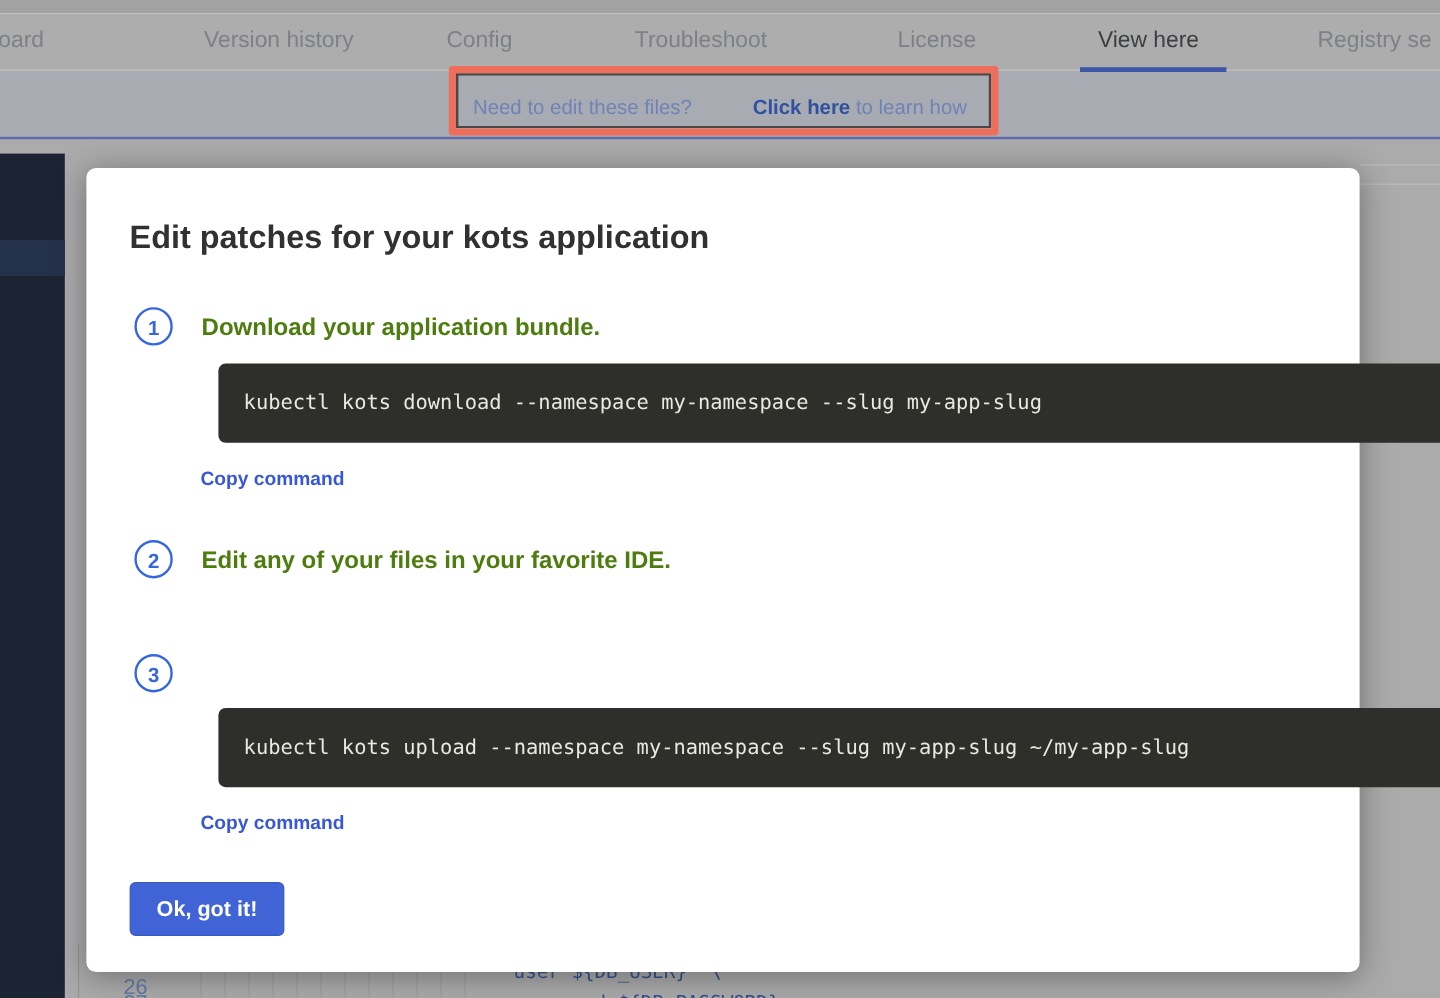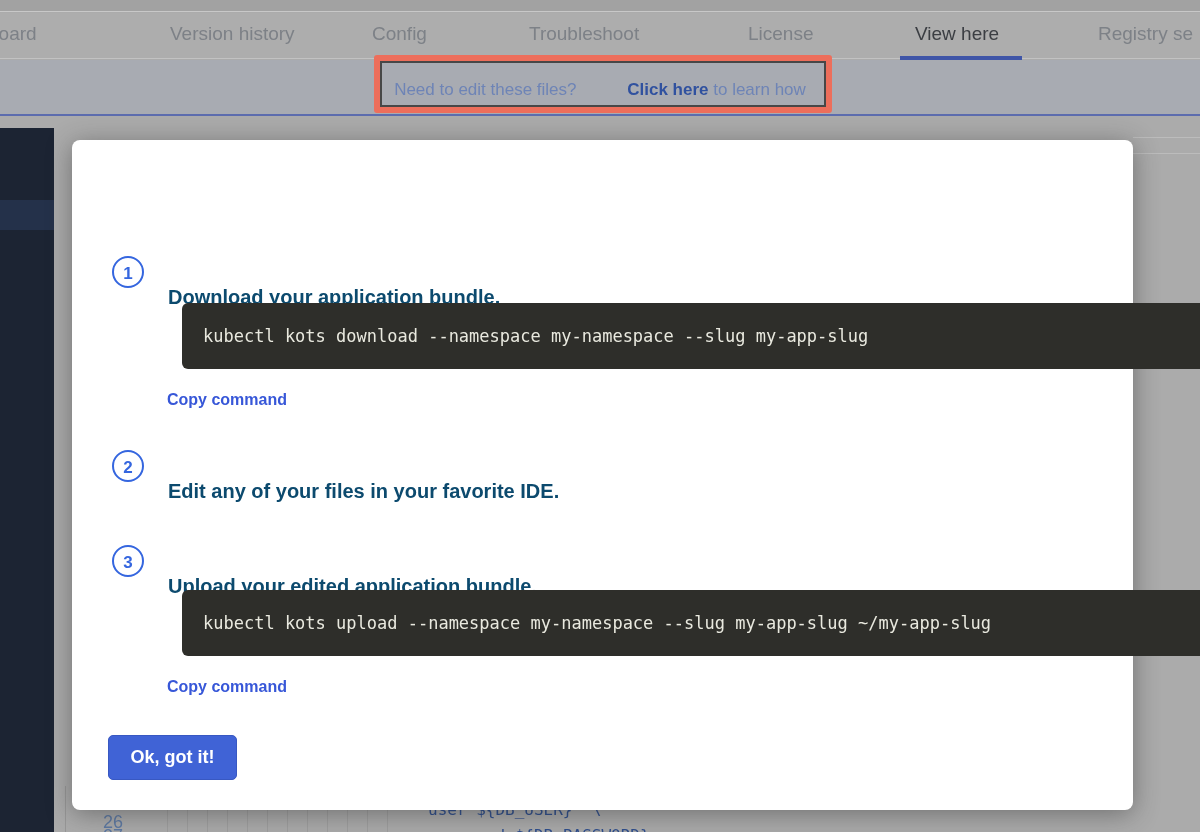--- a/index.html
+++ b/index.html
@@ -37,21 +37,21 @@
   .guide { position:absolute; top:786px; width:1px; height:46px; background:#9e9e9e; z-index:2; }
   .line-number { position:absolute; left:103px; top:800px; width:26px; font-size:18px; color:#5d79a3; z-index:2;margin-top:12px; }
   .line-number2 { position:absolute; left:103px; top:826px; width:26px; font-size:18px; color:#5d79a3; z-index:2; }
   .code-line { position:absolute; left:428px; top:800px; font-family:"DejaVu Sans Mono", monospace; font-size:16px; color:#2e4e8d; white-space:pre; z-index:2; }
   .code-line2 { position:absolute; left:428px; top:826px; font-family:"DejaVu Sans Mono", monospace; font-size:16px; color:#2e4e8d; white-space:pre; z-index:2; }
 
   
   .modal { position:absolute; left:72px; top:140px; width:1061px; height:670px; background:#ffffff; border-radius:8px; box-shadow:0 4px 26px rgba(40,40,40,.45); z-index:5; }
   .modal-title { position:absolute; left:36px; top:43px; font-size:27px; font-weight:bold; color:#313131; }
   .step-circle { position:absolute; width:32px; height:32px; border:2px solid #3566df; border-radius:50%; color:#3566df; font-size:17px; font-weight:bold; text-align:center; line-height:31px; }
-  .step-heading { position:absolute; left:96px; font-size:20px; font-weight:bold; color:#0c4a6e;margin-top:24px; }
+  .step-heading { position:absolute; left:96px; font-size:20px; font-weight:bold; color:#4d7c0f; }
   .circle-1 { left:40px; top:116px; }  .heading-1 { top:122px; }
   .circle-2 { left:40px; top:310px; }  .heading-2 { top:316px; }
   .circle-3 { left:40px; top:405px; }  .heading-3 { top:411px; }
   .code-block { position:absolute; left:110px; width:1096px; height:66px; background:#2e2e2a; border-radius:6px; color:#e9e9df; font-family:"DejaVu Sans Mono", monospace; font-size:17px; display:flex; align-items:center; padding-left:21px; white-space:pre; }
   .code-block-1 { top:163px; }
   .code-block-2 { top:450px; }
   .copy-link { position:absolute; left:95px; font-size:16px; font-weight:bold; color:#3757d8; cursor:pointer;margin-top:10px; }
   .copy-link-1 { top:241px; }
   .copy-link-2 { top:528px; }
   .ok-button { position:absolute; left:36px; top:595px; width:129px; height:45px; background:#4063d6; border:1px solid #3858c2; border-radius:5px; color:#ffffff; font-size:18px; font-weight:bold; text-align:center; line-height:43px; cursor:pointer; font-family:"Liberation Sans", sans-serif; }
@@ -98,30 +98,30 @@
   <div class="guide" style="left:327px;"></div>
   <div class="guide" style="left:347px;"></div>
   <div class="guide" style="left:367px;"></div>
   <div class="guide" style="left:387px;"></div>
   <div class="line-number">26</div>
   <div class="line-number2">27</div>
   <div class="code-line">user ${DB_USER}  \</div>
   <div class="code-line2">password ${DB_PASSWORD}</div>
 
   <div class="modal">
+    <div class="modal-title">Edit patches for your kots application</div>
 
     <div class="step-circle circle-1">1</div>
     <div class="step-heading heading-1">Download your application bundle.</div>
     <div class="code-block code-block-1">kubectl kots download --namespace my-namespace --slug my-app-slug</div>
     <div class="copy-link copy-link-1">Copy command</div>
 
     <div class="step-circle circle-2">2</div>
     <div class="step-heading heading-2">Edit any of your files in your favorite IDE.</div>
 
     <div class="step-circle circle-3">3</div>
-    <div class="step-heading heading-3">Upload your edited application bundle.</div>
     <div class="code-block code-block-2">kubectl kots upload --namespace my-namespace --slug my-app-slug ~/my-app-slug</div>
     <div class="copy-link copy-link-2">Copy command</div>
 
     <div class="ok-button">Ok, got it!</div>
   </div>
 
 </div>
 
 </body></html>

